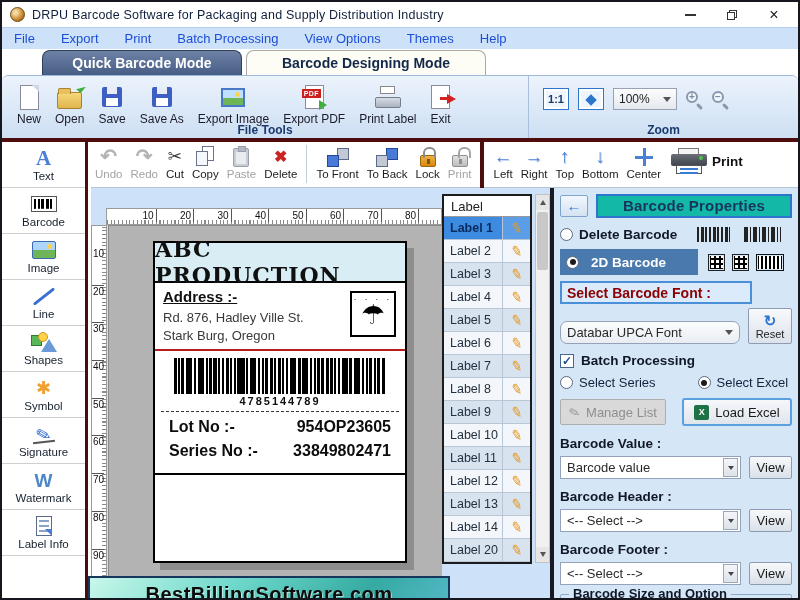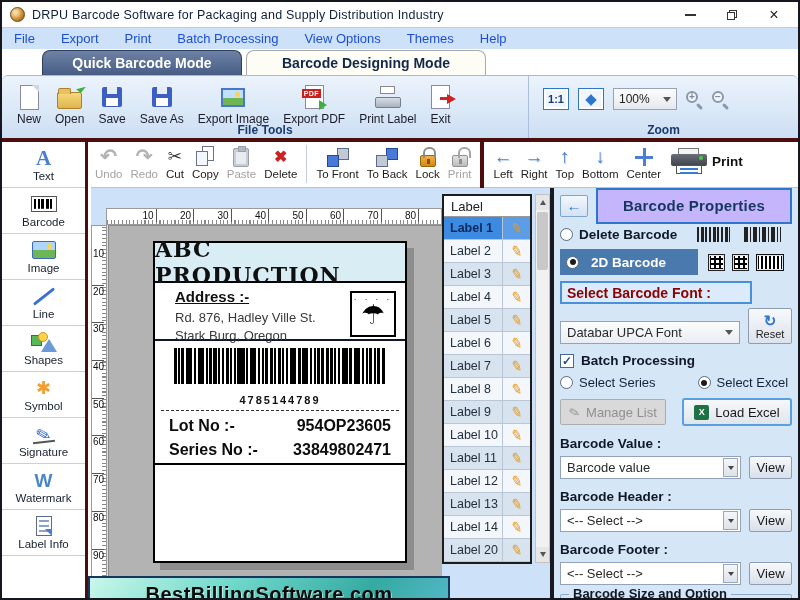--- a/index.html
+++ b/index.html
@@ -219,33 +219,33 @@
   .canvas-gray { position:absolute; left:17px; top:21px; width:334px; height:352px; background:#b3b3b3;
                  border-left:1px solid #8a8a8a; border-top:1px solid #8a8a8a; }
 
   
   .sheet { position:absolute; left:44px; top:15px; width:254px; height:322px; background:#fff;
            border:2px solid #000; box-shadow:7px 7px 0 #8d8d8d; display:flex; flex-direction:column; }
   .sec-company { height:40px; background:#d9edf4; border-bottom:2px solid #000;
                  display:flex; align-items:center; justify-content:center;
                  font-family:"DejaVu Serif", serif; font-weight:bold; font-size:22px; color:#101010;
                  letter-spacing:1px; }
-  .sec-address { position:relative; height:58px; border-bottom:2px solid #0f172a; padding:5px 20px; }
+  .sec-address { position:relative; height:68px; border-bottom:2px solid #b91c1c; padding:5px 8px; }
   .addr-title { font-size:15px; font-weight:bold; text-decoration:underline; color:#101010; }
   .addr-line { font-size:13px; color:#3a3a3a; margin-top:4px; line-height:1.35; width:170px; }
   .umbrella-box { position:absolute; top:8px; right:9px; width:46px; height:46px; border:2px solid #000;
                   display:flex; flex-direction:column; align-items:center; justify-content:flex-start; background:#fff; }
   .rain-dots { font-size:8px; letter-spacing:3px; color:#000; line-height:1; margin-top:3px; }
   .g-umbrella { font-size:27px; line-height:1; color:#000; margin-top:-2px; }
   .sec-barcode { height:124px; border-bottom:2px solid #000; padding-top:7px; }
   .bc-bars { width:212px; height:36px; margin:0 auto; background-color:#fff;
              background-image:repeating-linear-gradient(90deg,#000 0 2px,transparent 2px 4px),
                               repeating-linear-gradient(90deg,#000 0 1px,transparent 1px 7px),
                               repeating-linear-gradient(90deg,#000 0 3px,transparent 3px 13px); }
-  .bc-num { text-align:center; font-size:11px; font-weight:bold; color:#111; letter-spacing:2px; margin-top:10px; }
+  .bc-num { text-align:center; font-size:11px; font-weight:bold; color:#111; letter-spacing:2px; margin-top:1px; }
   .bc-dash { border-top:1.5px dashed #333; margin:4px 6px 0; }
   .lot-row { display:flex; justify-content:space-between; padding:0 14px; margin-top:6px;
              font-size:16px; font-weight:bold; color:#0d0d0d; }
   
   .sec-sign { position:relative; flex:1; display:flex; }
   .dm { position:relative; width:64px; height:66px; margin:8px 0 0 10px; background:#fff; }
   .dm .dm-noise { position:absolute; inset:0;
         background-image:repeating-linear-gradient(0deg,#000 0 4px,transparent 4px 8px),
                          repeating-linear-gradient(90deg,#000 0 4px,transparent 4px 9px); }
   .dm .dm-left { position:absolute; left:0; top:0; bottom:0; width:7px; background:#000; }
@@ -296,21 +296,21 @@
   .sb-thumb { position:absolute; left:1px; top:17px; width:11px; height:58px; background:#c8c8c8; border-radius:2px; }
 
   
   .rightsep { position:absolute; left:459px; top:0; bottom:0; width:4px; background:#191922; }
   .rightpanel { position:absolute; left:463px; top:0; right:0; bottom:0; background:#d5e6f6;
                 padding:4px 6px 0 6px; font-size:13px; color:#14233c; }
   .rp-header { display:flex; gap:8px; align-items:center; height:27px; }
   .back-btn { width:28px; height:22px; background:linear-gradient(#f2f7fd,#d4e2f2); border:1px solid #7fa3cc;
               border-radius:2px; display:flex; align-items:center; justify-content:center;
               color:#2e75cc; font-weight:bold; font-size:15px; line-height:1; }
-  .rp-title { flex:1; border:2px solid #2e75cc; background:#c4b5fd; height:36px;
+  .rp-title { flex:1; border:2px solid #2e75cc; background:#14b8a6; height:24px;
               display:flex; align-items:center; justify-content:center;
               font-size:15px; font-weight:bold; color:#17365e; letter-spacing:.2px; }
   .radio { width:13px; height:13px; border-radius:50%; border:1px solid #5a6a80; background:#fff;
            display:inline-flex; align-items:center; justify-content:center; flex:none; }
   .radio.checked::after { content:""; width:6px; height:6px; border-radius:50%; background:#1c1c1c; }
   .rp-linear { display:flex; align-items:center; gap:6px; height:25px; margin-top:3px; }
   .rp-linear .lbl { font-weight:bold; font-size:13.5px; color:#101828; }
   .mini-bc { width:33px; height:15px;
              background-image:repeating-linear-gradient(90deg,#222 0 2px,transparent 2px 4px),
                               repeating-linear-gradient(90deg,#222 0 1px,transparent 1px 6px); }
@@ -329,21 +329,21 @@
   .pdf417-ic { width:28px; height:17px; border:1px solid #111; background:#fff;
                background-image:repeating-linear-gradient(90deg,#000 0 2px,#fff 2px 4px);
                background-clip:content-box; padding:1px; }
   .rp-fontbox { width:192px; height:23px; border:2px solid #4a90d9; background:#dcebfb; margin-top:6px;
                 display:flex; align-items:center; padding-left:5px;
                 font-size:14px; font-weight:bold; color:#8b0000; }
   .rp-fontrow { display:flex; align-items:flex-end; gap:8px; margin-top:4px; }
   .combo { height:23px; background:linear-gradient(#fcfcfc,#e9edf3); border:1px solid #93a2b8;
            display:flex; align-items:center; justify-content:space-between; padding:0 6px;
            font-size:13px; color:#2a2a2a; }
-  .combo.font { width:188px; }
+  .combo.font { width:188px;border-radius:7px; }
   .reset-btn { width:46px; height:36px; background:linear-gradient(#f7f9fb,#dde3ec); border:1px solid #8d9cb2;
                border-radius:2px; display:flex; flex-direction:column; align-items:center; justify-content:center; }
   .g-reset { color:#2e75cc; font-size:15px; font-weight:bold; line-height:1; }
   .reset-btn span.txt { font-size:11px; color:#222; }
   .rp-batch { display:flex; align-items:center; gap:7px; margin-top:9px; }
   .checkbox { width:14px; height:14px; background:#fff; border:1px solid #44688e;
               display:flex; align-items:center; justify-content:center;
               color:#1d4e89; font-size:12px; font-weight:bold; line-height:1; }
   .rp-batch .lbl { font-weight:bold; font-size:13.5px; color:#101828; }
   .rp-series { display:flex; align-items:center; margin-top:7px; }

